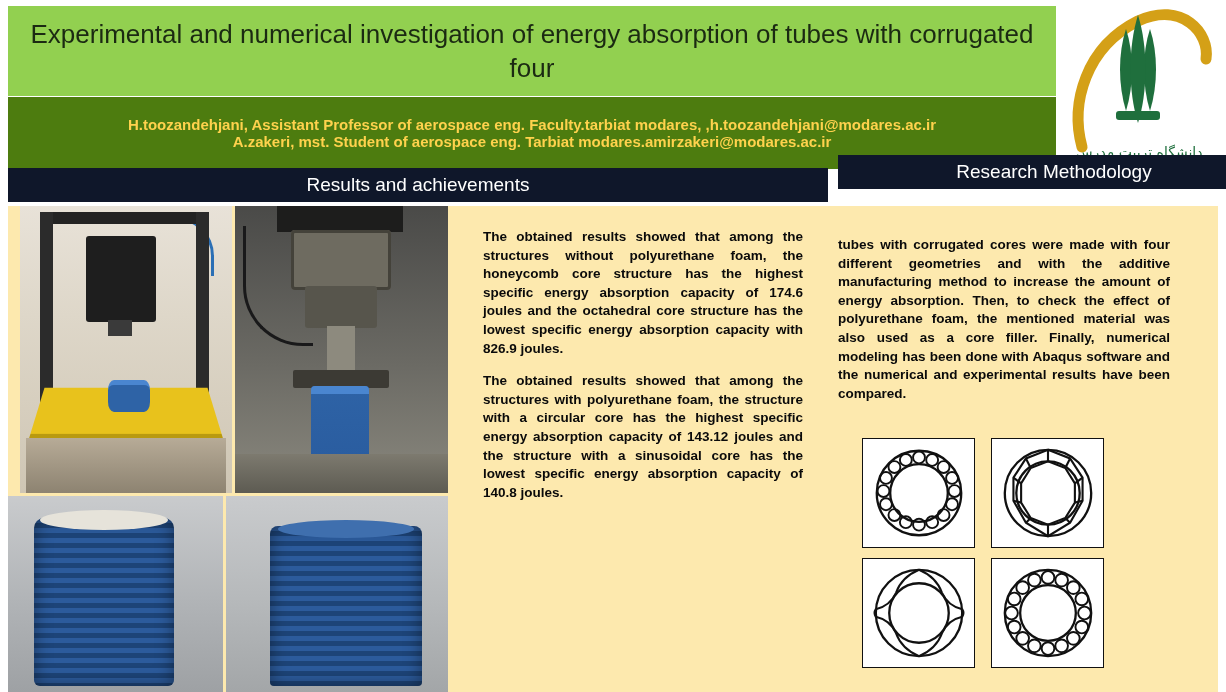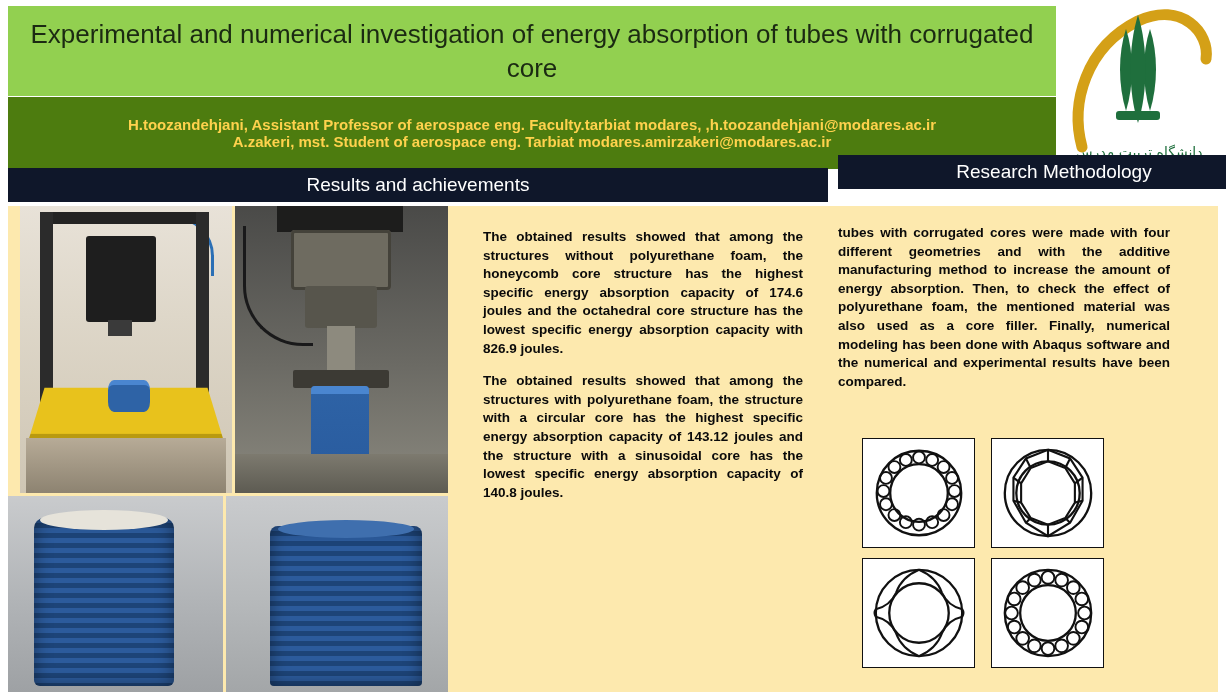--- a/index.html
+++ b/index.html
@@ -212,21 +212,21 @@
   }
 
   
   .col-results {
     position: absolute;
     left: 483px; top: 228px;
     width: 320px;
   }
   .col-method {
     position: absolute;
-    left: 838px; top: 224px;
+    left: 838px; top: 236px;
     width: 332px;
   }
   .col-results p, .col-method p {
     margin: 0 0 0 0;
     text-align: justify;
     text-justify: inter-word;
     color: #0a0a0a;
     font-size: 13.5px;
     line-height: 18.6px;
     font-weight: bold;
@@ -249,21 +249,21 @@
     display: flex; align-items: center; justify-content: center;
   }
   .fig svg { display: block; }
 </style>
 </head>
 <body>
 
 <div id="poster">
 
   <div class="title-band">
-    <div class="title-text">Experimental and numerical investigation of energy absorption of tubes with corrugated core</div>
+    <div class="title-text">Experimental and numerical investigation of energy absorption of tubes with corrugated four</div>
   </div>
 
   <div class="authors-band">
     <div class="author-line u">H.toozandehjani, Assistant Professor of aerospace eng. Faculty.tarbiat modares, ,h.toozandehjani@modares.ac.ir</div>
     <div class="author-line u">A.zakeri, mst. Student of aerospace eng. Tarbiat modares.amirzakeri@modares.ac.ir</div>
   </div>
 
   <div class="logo-box">
     <svg width="150" height="160" viewBox="0 0 150 160">
       <path d="M18 140 C 6 96, 22 40, 74 14 C 118 -6, 146 26, 142 52" fill="none" stroke="#d4a017" stroke-width="11" stroke-linecap="round"></path>

